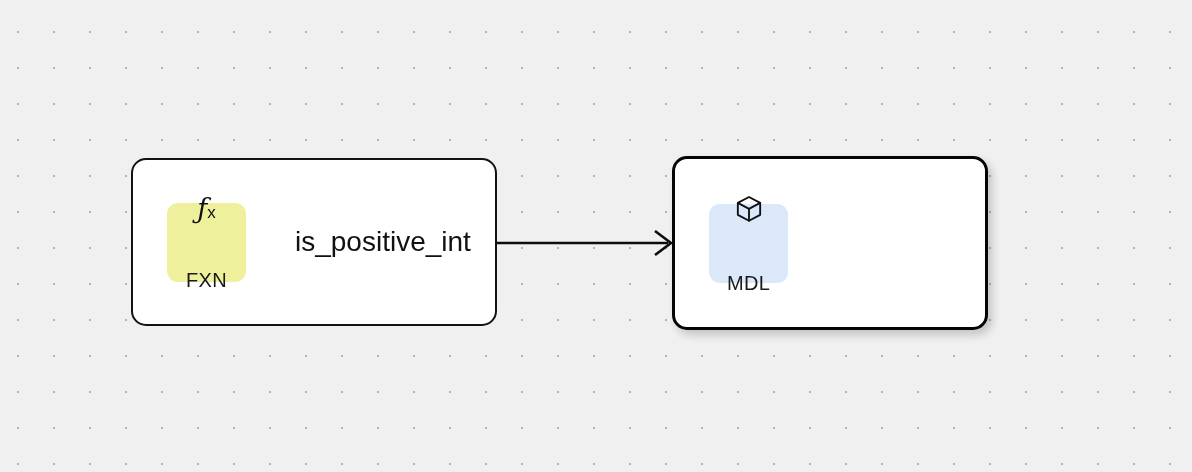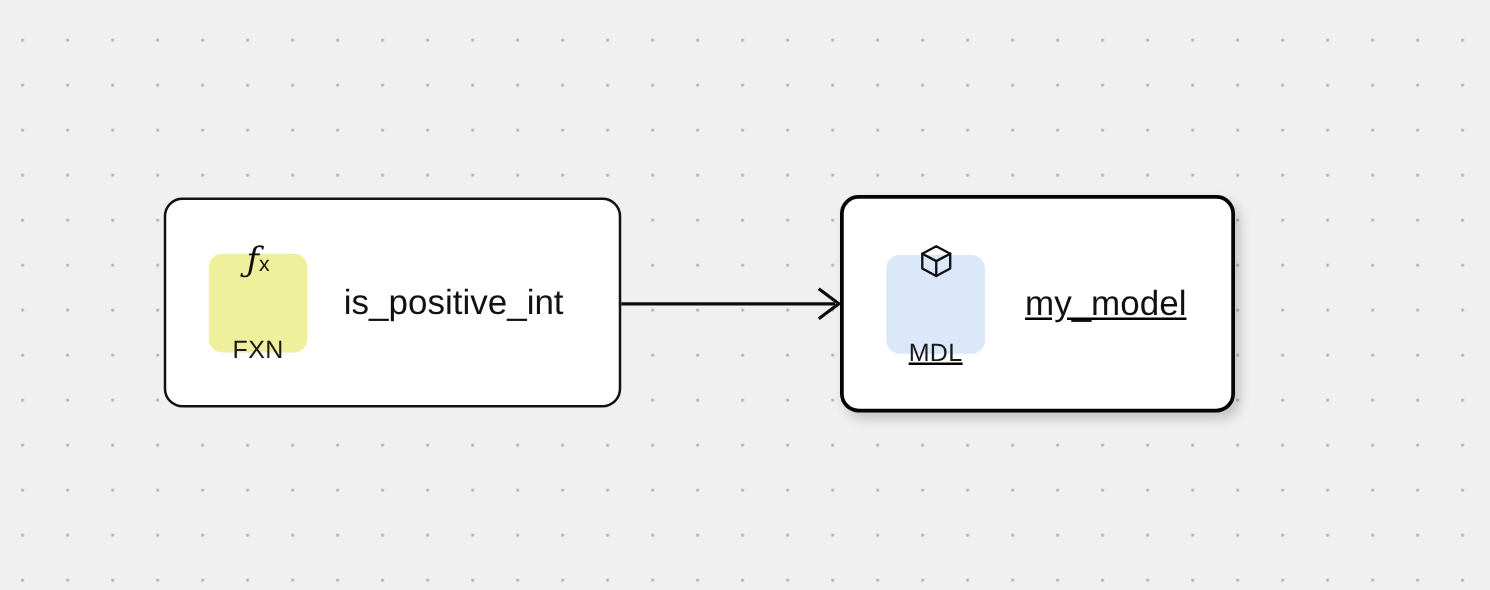--- a/index.html
+++ b/index.html
@@ -45,21 +45,20 @@
     align-items: center;
     background: #ffffff;
     border-radius: 15px;
   }
   .node-default {
     border: 2px solid #121212;
   }
   .node-selected {
     border: 3px solid #050505;
     box-shadow: 4px 5px 9px rgba(20, 20, 20, 0.20);
-    text-decoration: underline;
   }
 
   #node-fxn {
     left: 131px;
     top: 158px;
     width: 366px;
     height: 168px;
   }
   #node-mdl {
     left: 672px;
@@ -113,21 +112,21 @@
     letter-spacing: 0.3px;
   }
 
   
   .node-title {
     font-family: "Liberation Sans", sans-serif;
     font-size: 28px;
     color: #111111;
     white-space: nowrap;
   }
-  #node-fxn .node-title { margin-left: 29px; }
+  #node-fxn .node-title { margin-left: 49px; }
   #node-mdl .node-title { margin-left: 32px; }
 </style>
 </head>
 <body>
 
 <div id="canvas">
 
   <svg id="edge-layer" width="1192" height="472" viewBox="0 0 1192 472">
     <g>
       <line x1="497" y1="243" x2="668" y2="243" stroke="#0d0d0d" stroke-width="2.6"></line>
@@ -149,16 +148,15 @@
     <div class="badge" style="background:#dbe8fa">
       <span class="badge-glyph">
         <svg width="30" height="31" viewBox="0 0 24 25" fill="none" stroke="#101010" stroke-width="1.5" stroke-linecap="round" stroke-linejoin="round">
           <path d="M12 2.4 L21 7.2 L21 16.8 L12 21.6 L3 16.8 L3 7.2 Z"></path>
           <path d="M3 7.2 L12 12 L21 7.2"></path>
           <path d="M12 12 L12 21.6"></path>
         </svg>
       </span>
       <span class="badge-label">MDL</span>
     </div>
-    <span class="node-title">my_model</span>
   </div>
 
 </div>
 
 </body></html>

